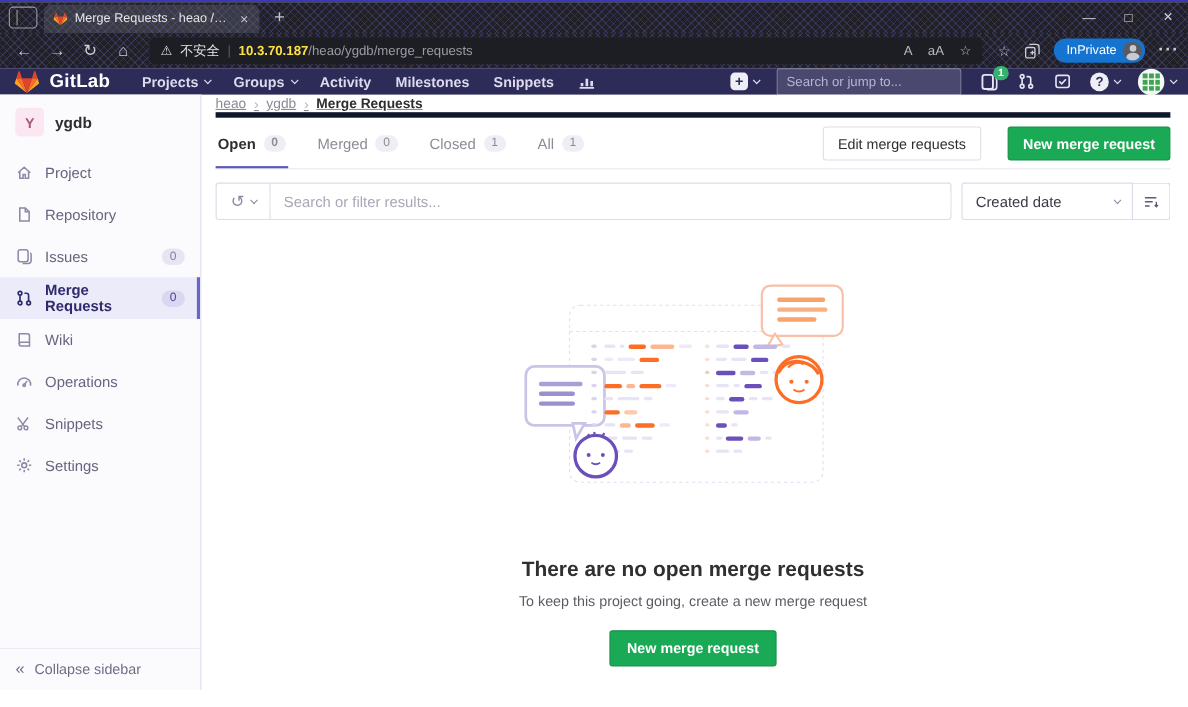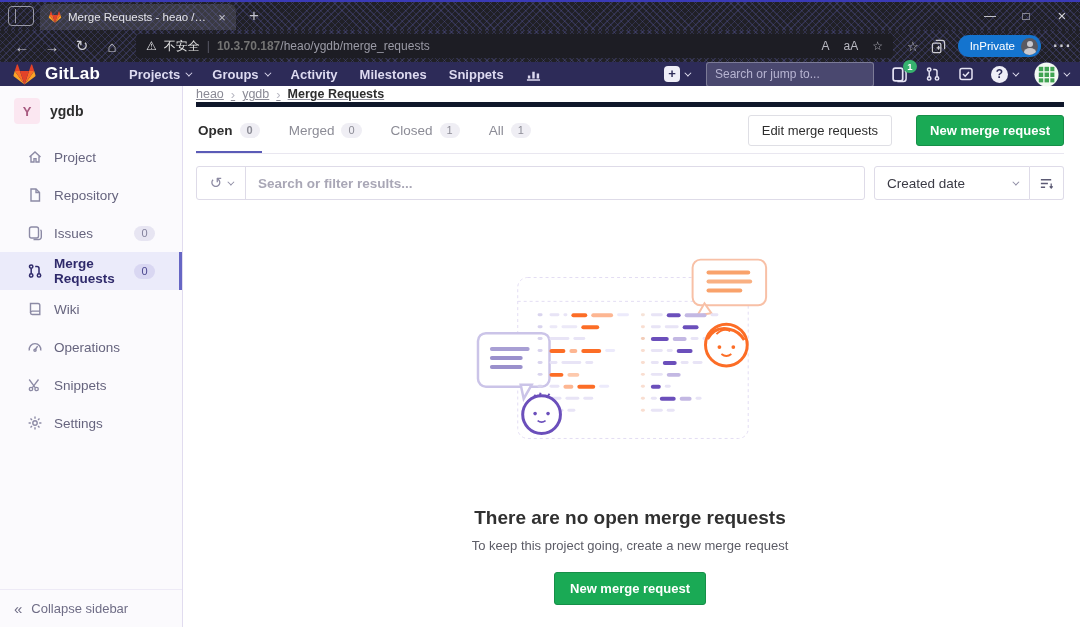--- a/index.html
+++ b/index.html
@@ -25,21 +25,21 @@
   .newtab-btn { font-size:17px; margin:0 0 4px 10px; }
   .win-controls { position:absolute; right:0; top:0; height:28px; display:flex; align-items:center; }
   .win-btn { width:36px; text-align:center; color:#d6d6dc; font-size:12px; line-height:28px; }
 
   .toolbar { height:32px; display:flex; align-items:center; padding:0 8px; gap:2px; }
   .nav-glyph { color:#cdcdd4; font-size:15px; width:28px; text-align:center; }
   .addressbar { flex:1; height:24px; margin:0 8px; background:#1d1d24; border-radius:4px; display:flex; align-items:center; padding:0 10px; gap:7px; font-size:12px; }
   .warn-icon { color:#e8e8ec; font-size:12px; }
   .sec-text { color:#e5e5e5; }
   .addr-sep { color:#5a5a66; }
-  .addr-host { color:#737373; font-weight:bold;text-align:center; }
+  .addr-host { color:#fde047; font-weight:bold;text-align:center; }
   .addr-path { color:#9b9ba6; }
   .addr-icons { margin-left:auto; display:flex; gap:14px; color:#b9b9c2; font-size:12px; }
   .toolbar-right { display:flex; align-items:center; gap:12px; margin-left:4px; }
   .inprivate-pill { background:#1474cf; color:#fff; border-radius:13px; height:22px; display:flex; align-items:center; gap:6px; padding:0 3px 0 12px; font-size:11.5px; }
   .inprivate-avatar { width:17px; height:17px; border-radius:50%; background:#5a5a62; position:relative; overflow:hidden; }
   .inprivate-avatar:before { content:""; position:absolute; top:3px; left:5.5px; width:6px; height:6px; border-radius:50%; background:#c9c9cf; }
   .inprivate-avatar:after { content:""; position:absolute; top:10px; left:2.5px; width:12px; height:8px; border-radius:50%; background:#c9c9cf; }
 
   
   .glnav { height:24px; background:#2d2b58; display:flex; align-items:center; padding:0 12px; gap:4px; }
@@ -58,21 +58,21 @@
   .todo-count { position:absolute; top:-6px; right:-9px; background:#36b26e; color:#fff; font-size:9.5px; font-weight:bold; border-radius:8px; padding:1px 4.5px; }
   .help-circle { width:17px; height:17px; border-radius:50%; background:#efeef7; color:#2d2b58; font-weight:bold; font-size:12px; line-height:17px; text-align:center; display:inline-block; }
 
   
   .page { display:flex; height:541px; }
   .sidebar { width:183px; background:#fbfafd; border-right:1px solid #e1dcef; display:flex; flex-direction:column; }
   .project-head { display:flex; align-items:center; gap:10px; padding:12px 14px 14px; }
   .project-avatar { width:26px; height:26px; border-radius:4px; background:#fbe7f1; color:#a85a80; font-weight:bold; font-size:13px; display:flex; align-items:center; justify-content:center; }
   .project-name { font-size:14px; font-weight:bold; color:#2e2e2e; }
   .snav { flex:1; }
-  .snav-item { height:38px; display:flex; align-items:center; gap:11px; padding:0 27px; color:#66647e; font-size:13.5px; }
+  .snav-item { height:38px; display:flex; align-items:center; gap:11px; padding:0 14px; color:#66647e; font-size:13.5px; }
   .snav-item svg { flex:none; color:#8c8aa5; }
   .snav-item.active { background:#ebebfa; color:#2f2a6b; font-weight:bold; box-shadow:inset -3px 0 0 #6666c4; }
   .snav-item.active svg { color:#2f2a6b; }
   .snav-badge { margin-left:auto; background:#e7e5f2; color:#83819c; font-size:11px; border-radius:9px; padding:1.5px 7.5px; font-weight:normal; }
   .snav-item.active .snav-badge { background:#d9d7f2; color:#4b478f; }
   .collapse-row { height:38px; border-top:1px solid #edeaf6; display:flex; align-items:center; gap:9px; padding:0 14px; color:#6f6d86; font-size:13px; }
 
   .content { flex:1; padding:0 16px 0 13px; display:flex; flex-direction:column; }
   .breadcrumb { height:21px; display:flex; align-items:center; gap:7px; font-size:12.5px; color:#8a8a95; border-bottom:5px solid #0f172a;text-decoration:underline; }
   .crumb-sep { color:#b8b8c2; font-size:13px; }
@@ -83,21 +83,21 @@
   .mr-tab .cnt { background:#efeef4; color:#8c8c96; border-radius:9px; font-size:11px; padding:1.5px 7px; }
   .mr-tab.active { color:#2e2e2e; font-weight:bold; }
   .mr-tab.active:after { content:""; position:absolute; left:0; right:0; bottom:-1px; height:2px; background:#5b5bb7; }
   .tab-actions { margin-left:auto; display:flex; gap:24px; }
   .btn { font-size:13px; border-radius:3px; padding:7px 13px; border:1px solid #dfdfe5; background:#fff; color:#2e2e2e; cursor:pointer; font-family:inherit; }
   .btn.green { background:#1aaa55; border-color:#168f48; color:#fff; font-weight:bold; }
 
   .filterrow { margin-top:12px; display:flex; gap:9px; }
   .filterbox { flex:1; height:34px; border:1px solid #dedbe8; border-radius:3px; display:flex; align-items:center; background:#fff; }
   .history-btn { width:49px; height:100%; border-right:1px solid #dedbe8; display:flex; align-items:center; justify-content:center; gap:5px; color:#8d8ba3; font-size:15px; }
-  .filterbox input { flex:1; border:none; outline:none; padding:0 12px; font-size:13.5px; font-family:inherit; color:#444;font-weight:bold; }
+  .filterbox input { flex:1; border:none; outline:none; padding:0 12px; font-size:13.5px; font-family:inherit; color:#444; }
   .filterbox input::placeholder { color:#a9a7b6; }
   .sortgroup { display:flex; height:34px; }
   .sort-select { width:156px; border:1px solid #dedbe8; border-radius:3px 0 0 3px; background:#fff; display:flex; align-items:center; justify-content:space-between; padding:0 12px; font-size:13.5px; color:#3a3a44; }
   .sort-select .chev, .history-btn .chev { color:#8d8ba3; }
   .sort-dir { width:34px; border:1px solid #dedbe8; border-left:none; border-radius:0 3px 3px 0; background:#fff; display:flex; align-items:center; justify-content:center; color:#5c5a74; }
 
   .empty { text-align:center; margin-top:57px; }
   .empty h2 { font-size:19px; color:#303030; margin-top:50px; font-weight:bold; }
   .empty p { font-size:13px; color:#5c5c66; margin-top:9px; }
   .empty .btn { margin-top:19px; padding:8px 15px; }

